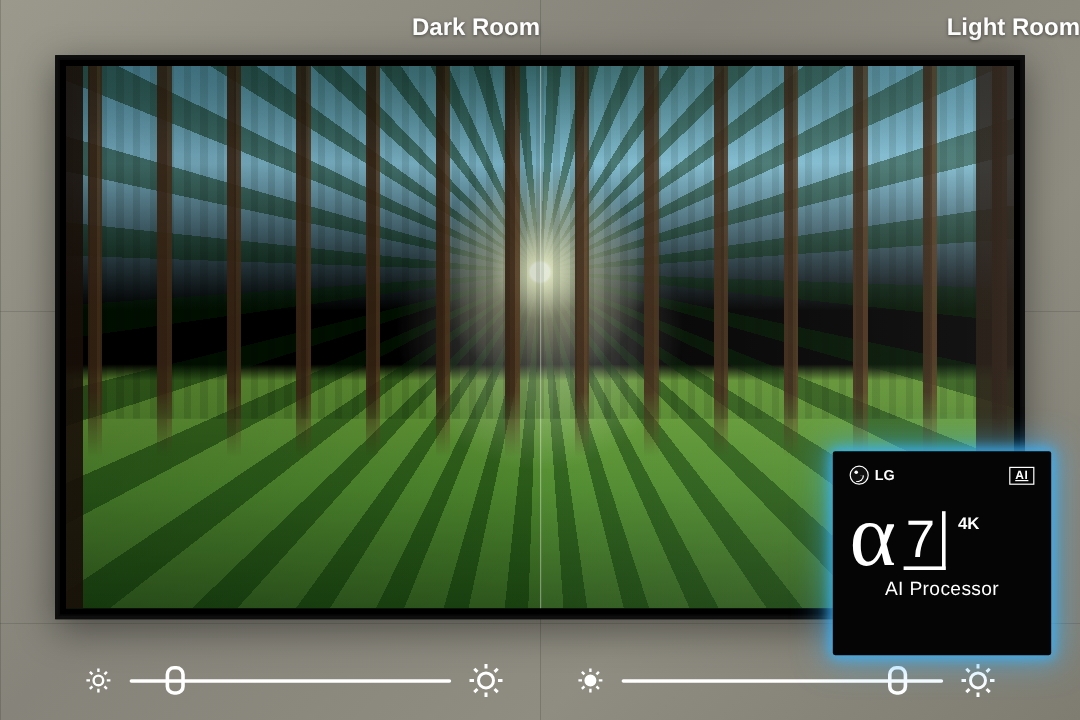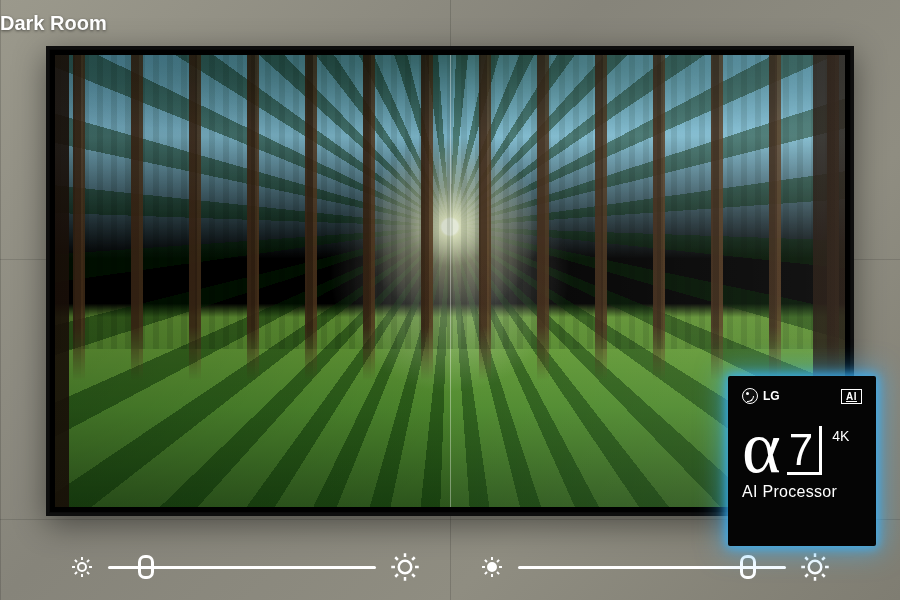--- a/index.html
+++ b/index.html
@@ -24,21 +24,21 @@
     position: absolute;
     top: 12px;
     left: 0;
     width: 100%;
     display: flex;
     color: #fff;
     font-weight: 600;
     font-size: 20px;
     text-shadow: 0 1px 3px rgba(0,0,0,0.5);
   }
-  .top-labels > div { flex: 1; text-align: left; }
+  .top-labels > div { flex: 1; text-align: right; }
 
   .tv {
     position: absolute;
     left: 46px;
     top: 46px;
     width: 808px;
     height: 470px;
     background: #000;
     border: 3px solid #0e0e0e;
     box-shadow: 0 8px 30px rgba(0,0,0,0.45), inset 0 0 0 1px rgba(255,255,255,0.04);
@@ -140,21 +140,21 @@
     background: transparent;
   }
   .sun-icon { display:inline-flex; }
   .sun-icon svg { display:block; }
 
   
   .chip {
     position: absolute;
     right: 24px;
     bottom: 54px;
-    width: 148px;
+    width: 182px;
     height: 170px;
     background: #050505;
     color: #fff;
     border-radius: 2px;
     box-shadow:
       0 0 26px 6px rgba(56,180,255,0.55),
       0 0 10px 2px rgba(56,180,255,0.8);
     padding: 12px 14px 10px;
     display: flex;
     flex-direction: column;
@@ -186,31 +186,32 @@
   .chip .alpha {
     font-size: 74px; line-height: 0.8; font-weight:500;
     font-family: Georgia, "Times New Roman", serif;
   }
   .chip .seven-box {
     font-size: 44px; line-height:1; font-weight:400;
     border-right:3px solid #fff; border-bottom:3px solid #fff;
     padding: 2px 6px 0 2px; margin-top:8px;
     font-family: Arial, sans-serif;
   }
-  .chip .fourk { font-size:14px; margin-top:10px; margin-left:4px; font-weight:400;}
-  .chip .proc  { font-size:16px; margin-top:6px; letter-spacing:0.3px; }
+  .chip .fourk { font-size:14px; margin-top:10px; margin-left:4px; font-weight:700;}
+  .chip .proc  { font-size:16px; margin-top:6px; letter-spacing:0.3px;text-align:center; }
   .chip .gen   { font-size:15px; font-weight:700; margin-top:0; }
 </style>
 </head>
 <body>
 
 <div class="wall"></div>
 
 <div class="top-labels">
   <div>Dark Room</div>
+  <div>Light Room</div>
 </div>
 
 <div class="tv">
   <div class="screen">
     <div class="forest"></div>
     <div class="trees"></div>
     <div class="canopy"></div>
     <div class="foreground-trees"></div>
     <div class="half-dark"></div>
     <div class="half-light"></div>

